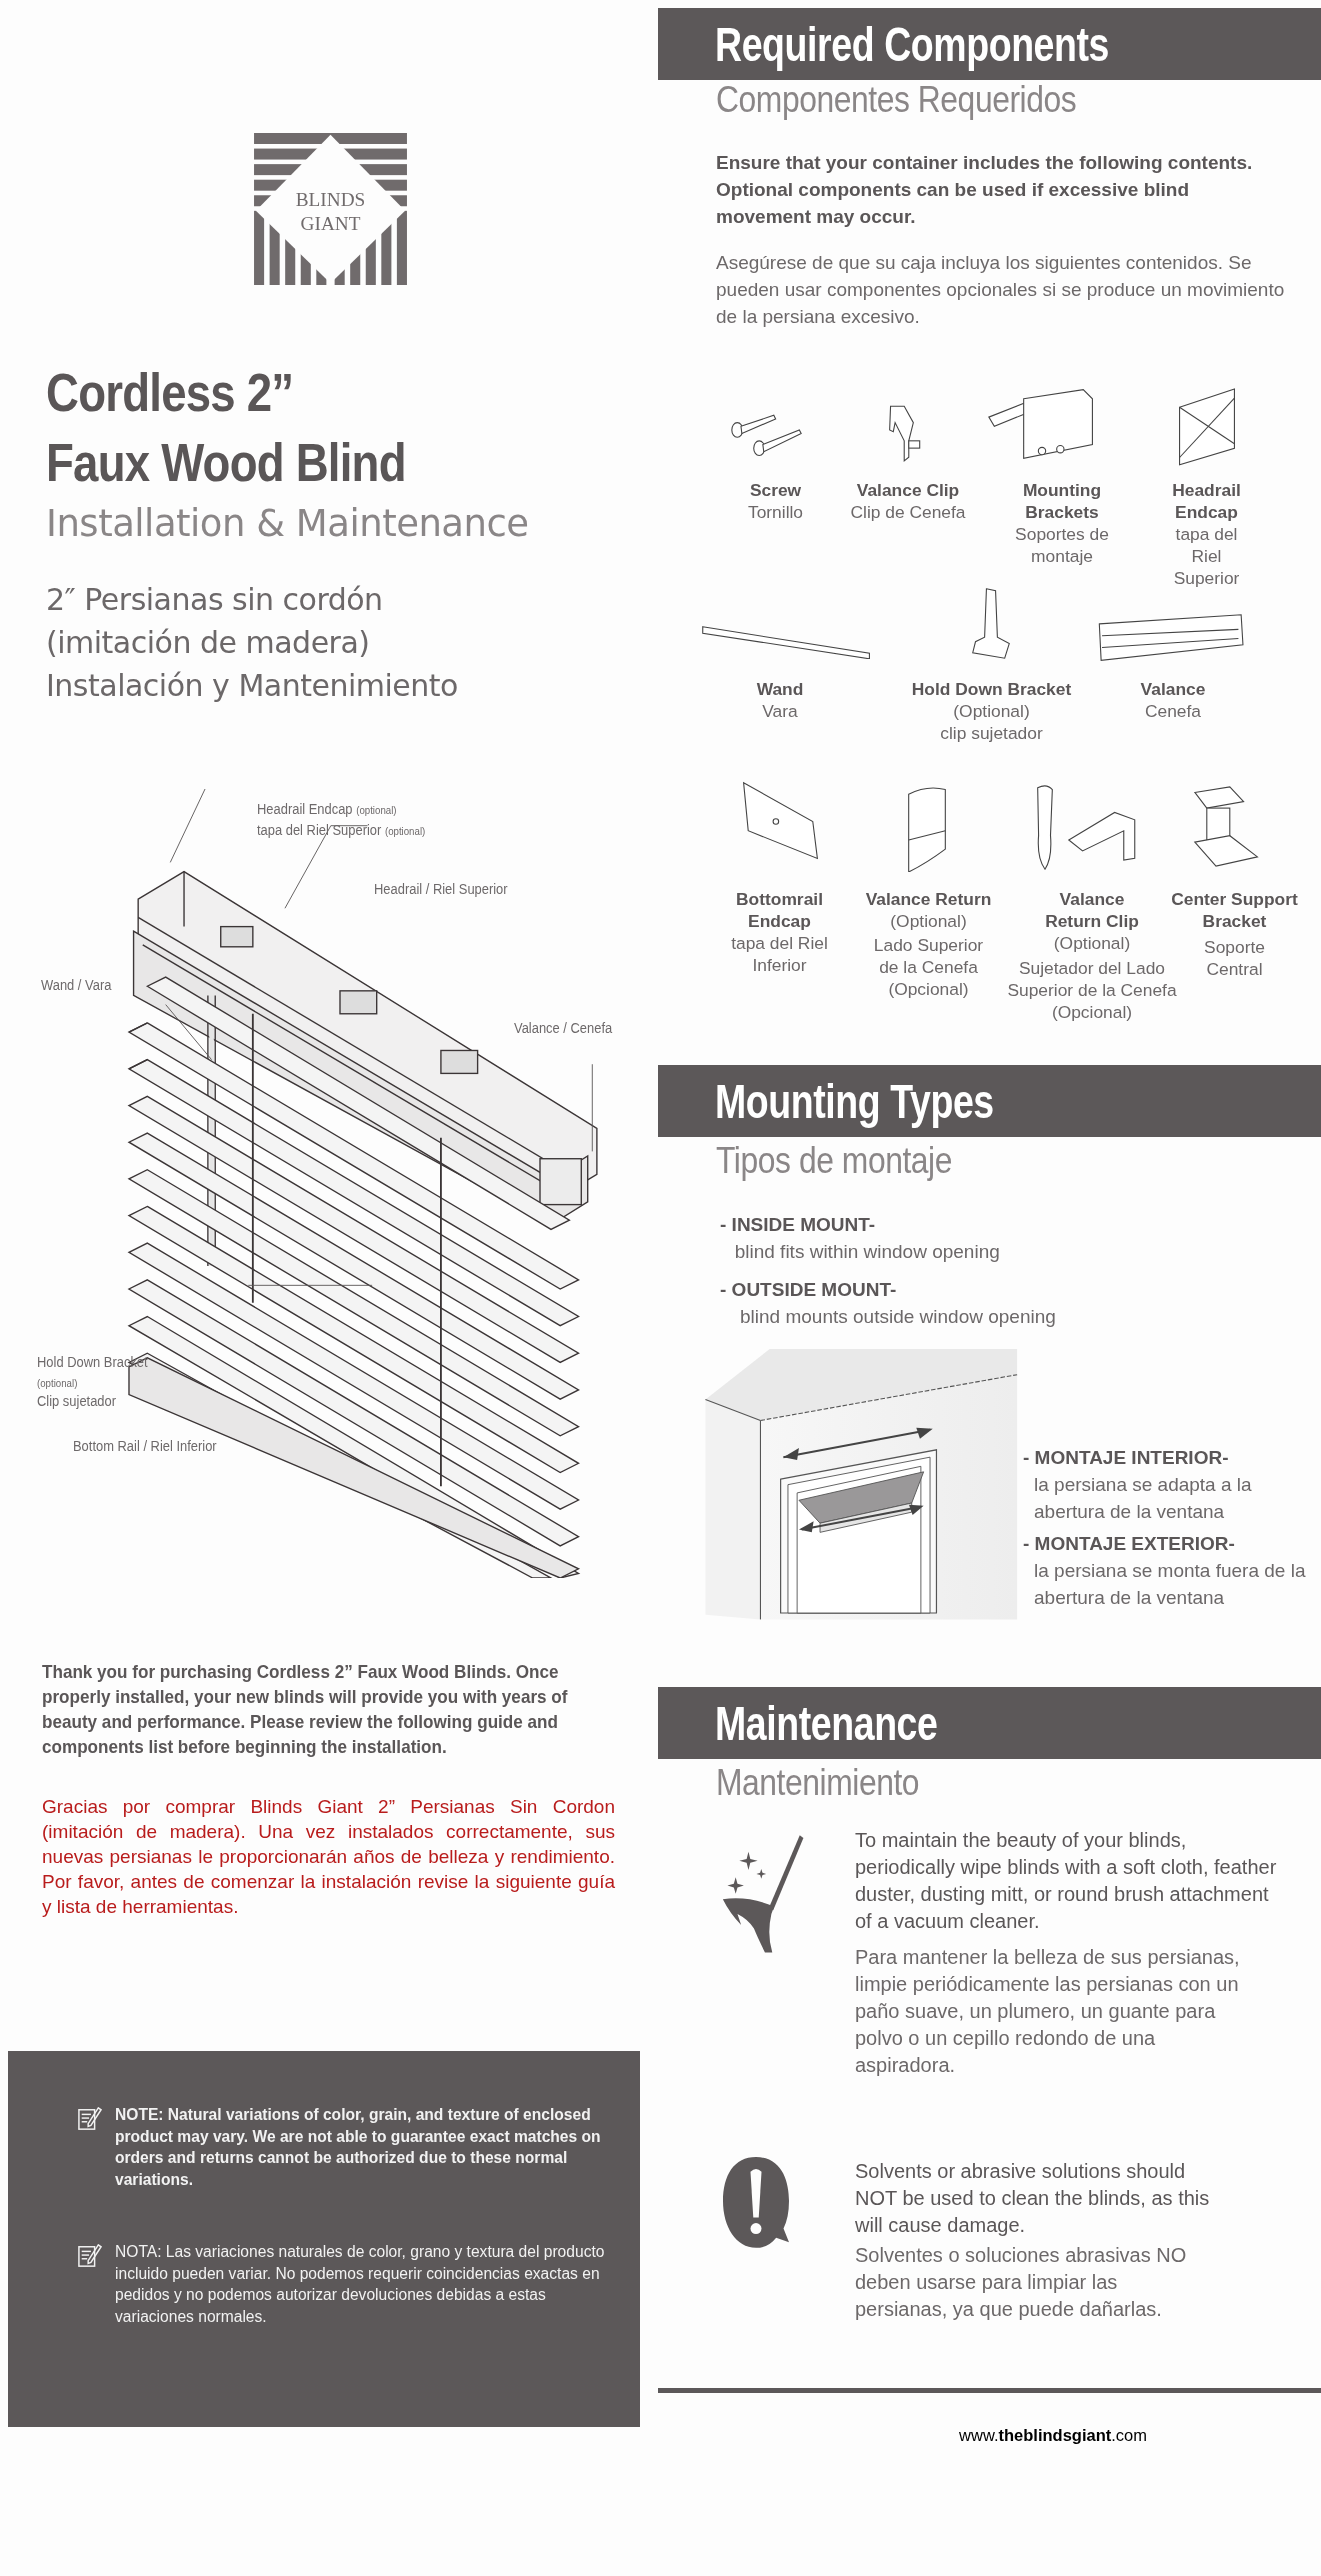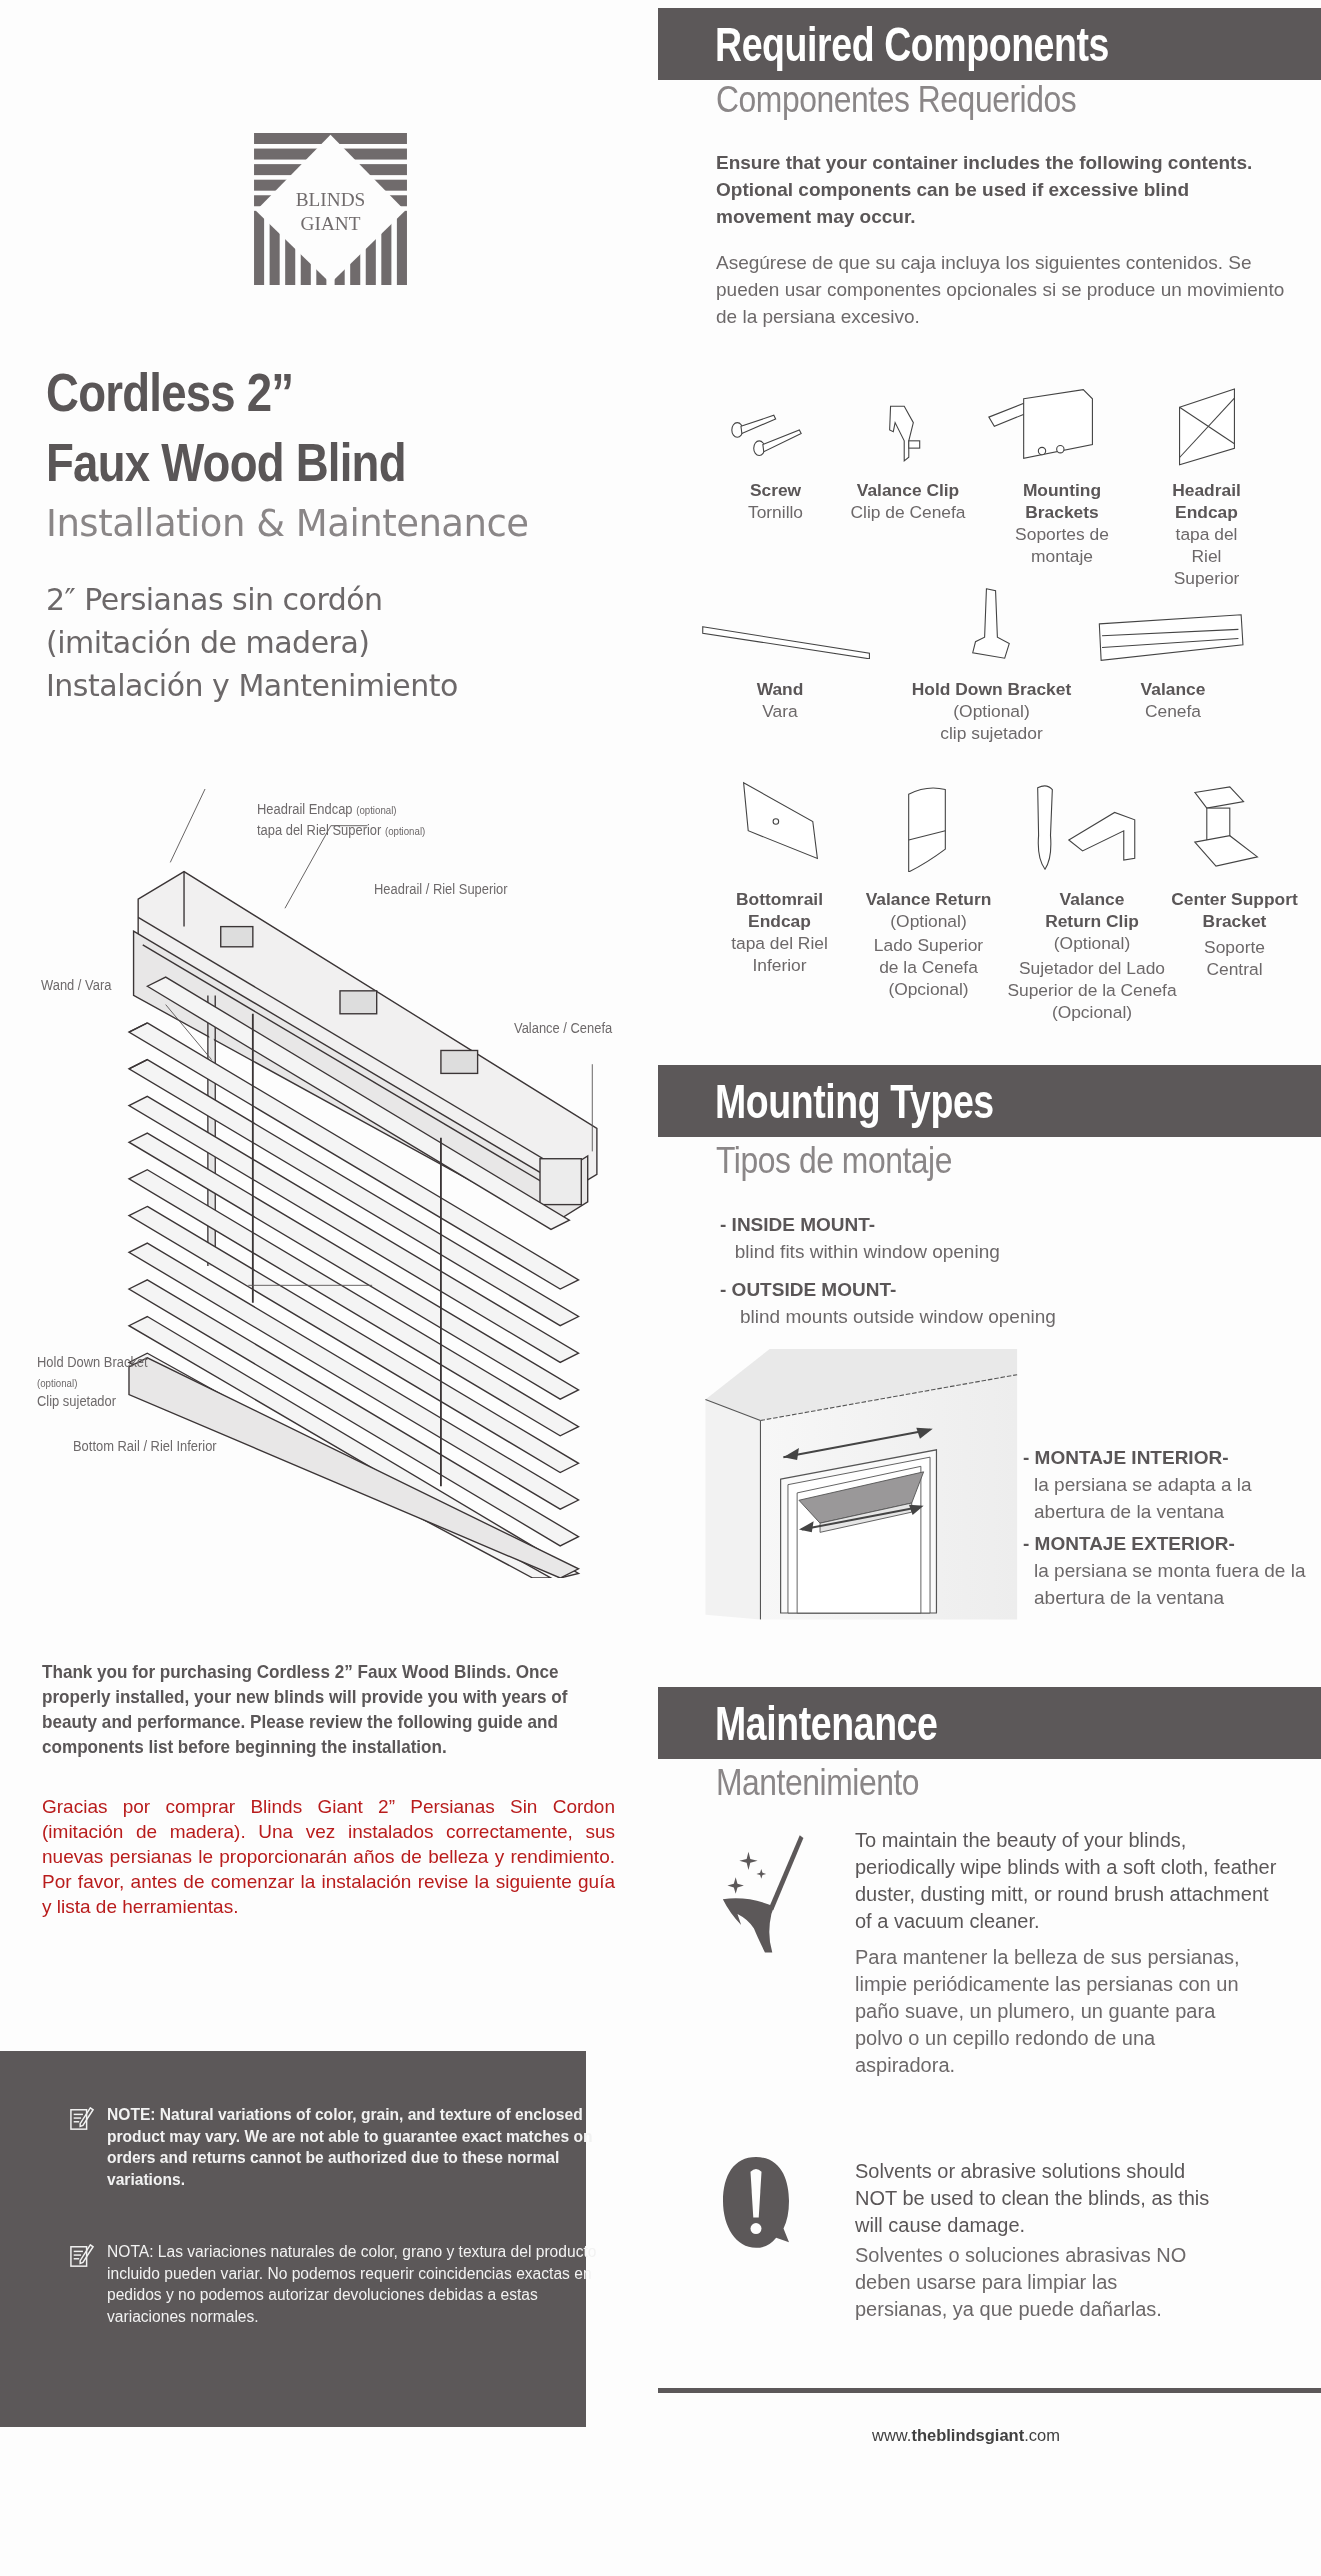--- a/index.html
+++ b/index.html
@@ -25,21 +25,21 @@
     transform: scaleX(0.88); transform-origin: left top; white-space: nowrap; }
   .dlabel small { font-size: 11px; }
 
   
   .intro-en { left: 42px; top: 1659px; width: 578px; font-weight: bold; font-size: 19px;
     line-height: 25px; color: #5a5657; transform: scaleX(0.9); transform-origin: left top; width: 642px; }
   .intro-es { left: 42px; top: 1794px; width: 573px; font-size: 19px; line-height: 25px; color: #b91c1c;
     text-align: justify; }
 
   
-  .note-box { left: 0; top: 2051px; width: 586px; height: 376px; background: #5c5859; }
+  .note-box { left: 8px; top: 2051px; width: 632px; height: 376px; background: #5c5859; }
   .note { position: absolute; left: 70px; width: 551px; color: #f2f2f2; font-size: 15.6px; line-height: 21.6px; }
   .note .icon { position: absolute; left: 0; top: 2.8px; width: 24px; height: 24px; }
   .note .txt { margin-left: 37px; display: block; }
   .note-en { top: 53px; font-weight: bold; }
   .note-es { top: 190px; }
 
   
   .sec-bar { left: 658px; width: 664px; height: 72px; background: #5c5859; }
   .sec-bar .h { position: absolute; left: 57px; top: 5.5px; color: #fff; font-weight: bold;
     font-size: 48px; line-height: 61px; transform: scaleX(0.78); transform-origin: left top; white-space: nowrap; letter-spacing: -0.5px; }
@@ -58,21 +58,21 @@
   .mt-item b { color: #5a5657; }
   .mt-es { left: 1023px; font-size: 19px; line-height: 27px; color: #6c6869; }
   .mt-es b { color: #5a5657; }
 
   
   .mn-text { left: 855px; width: 422px; font-size: 20px; line-height: 27px; }
   .mn-text .en { font-weight: normal; color: #5a5657; display: block; }
   .mn-text .es { color: #6c6869; display: block; }
 
   .rule { left: 658px; top: 2388px; width: 664px; height: 4.6px; background: #5c5859; }
-  .footer-url { left: 872px; top: 2426px; width: 275px; text-align: left; font-size: 16.5px; color: #404040; }
+  .footer-url { left: 872px; top: 2426px; width: 275px; text-align: right; font-size: 16.5px; color: #000000; }
   .footer-url b { font-weight: bold; }
 </style>
 </head>
 <body>
 
 <div class="abs logo">
   <svg width="153" height="152" viewBox="0 0 167 166">
     <g fill="#706b6c">
       <rect x="0" y="0" width="167" height="12"></rect>
       <rect x="0" y="17" width="167" height="12"></rect>

